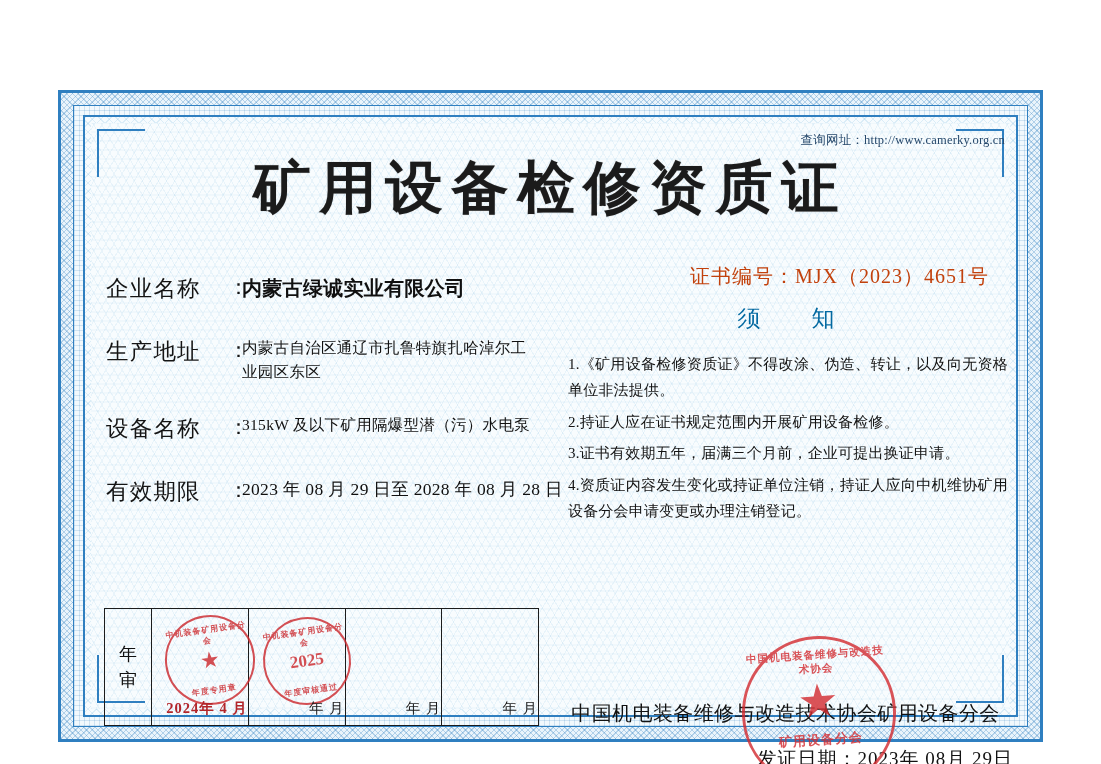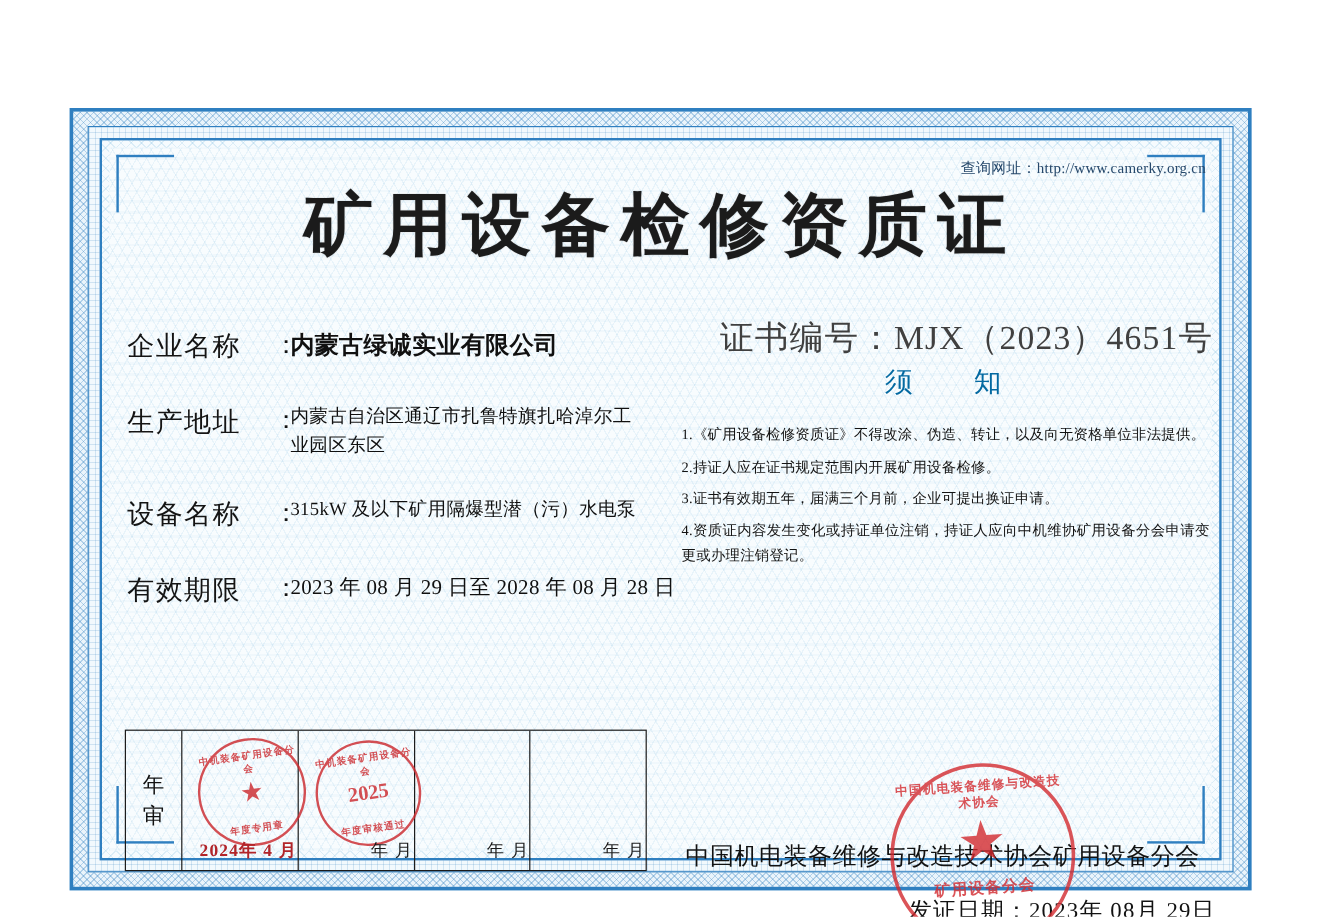--- a/index.html
+++ b/index.html
@@ -116,24 +116,24 @@
     font-size: 57px;
     letter-spacing: 9px;
     font-weight: bold;
     color: #1b1b1b;
     font-family: "DejaVu Serif", "Liberation Serif", serif;
     text-shadow: 0 0 1px rgba(0,0,0,0.35);
   }
 
   .cert-no {
     position: absolute;
-    right: 2px;
+    right: 24px;
     top: 155px;
-    font-size: 28px;
-    color: #404040;
+    font-size: 20px;
+    color: #c2410c;
     letter-spacing: 1px;
   }
 
   
   .fields {
     position: absolute;
     left: 18px;
     top: 165px;
     width: 440px;
   }
@@ -187,21 +187,21 @@
   }
   .notice-title {
     text-align: center;
     font-size: 23px;
     letter-spacing: 14px;
     color: #0369a1;
     margin-bottom: 18px;
     padding-left: 10px;
   }
   .notice-item {
-    font-size: 12px;
+    font-size: 15px;
     line-height: 1.72;
     color: #131313;
     margin-bottom: 6px;
     letter-spacing: 0.2px;
     text-align: justify;
   }
 
   
   .org-line {
     position: absolute;

